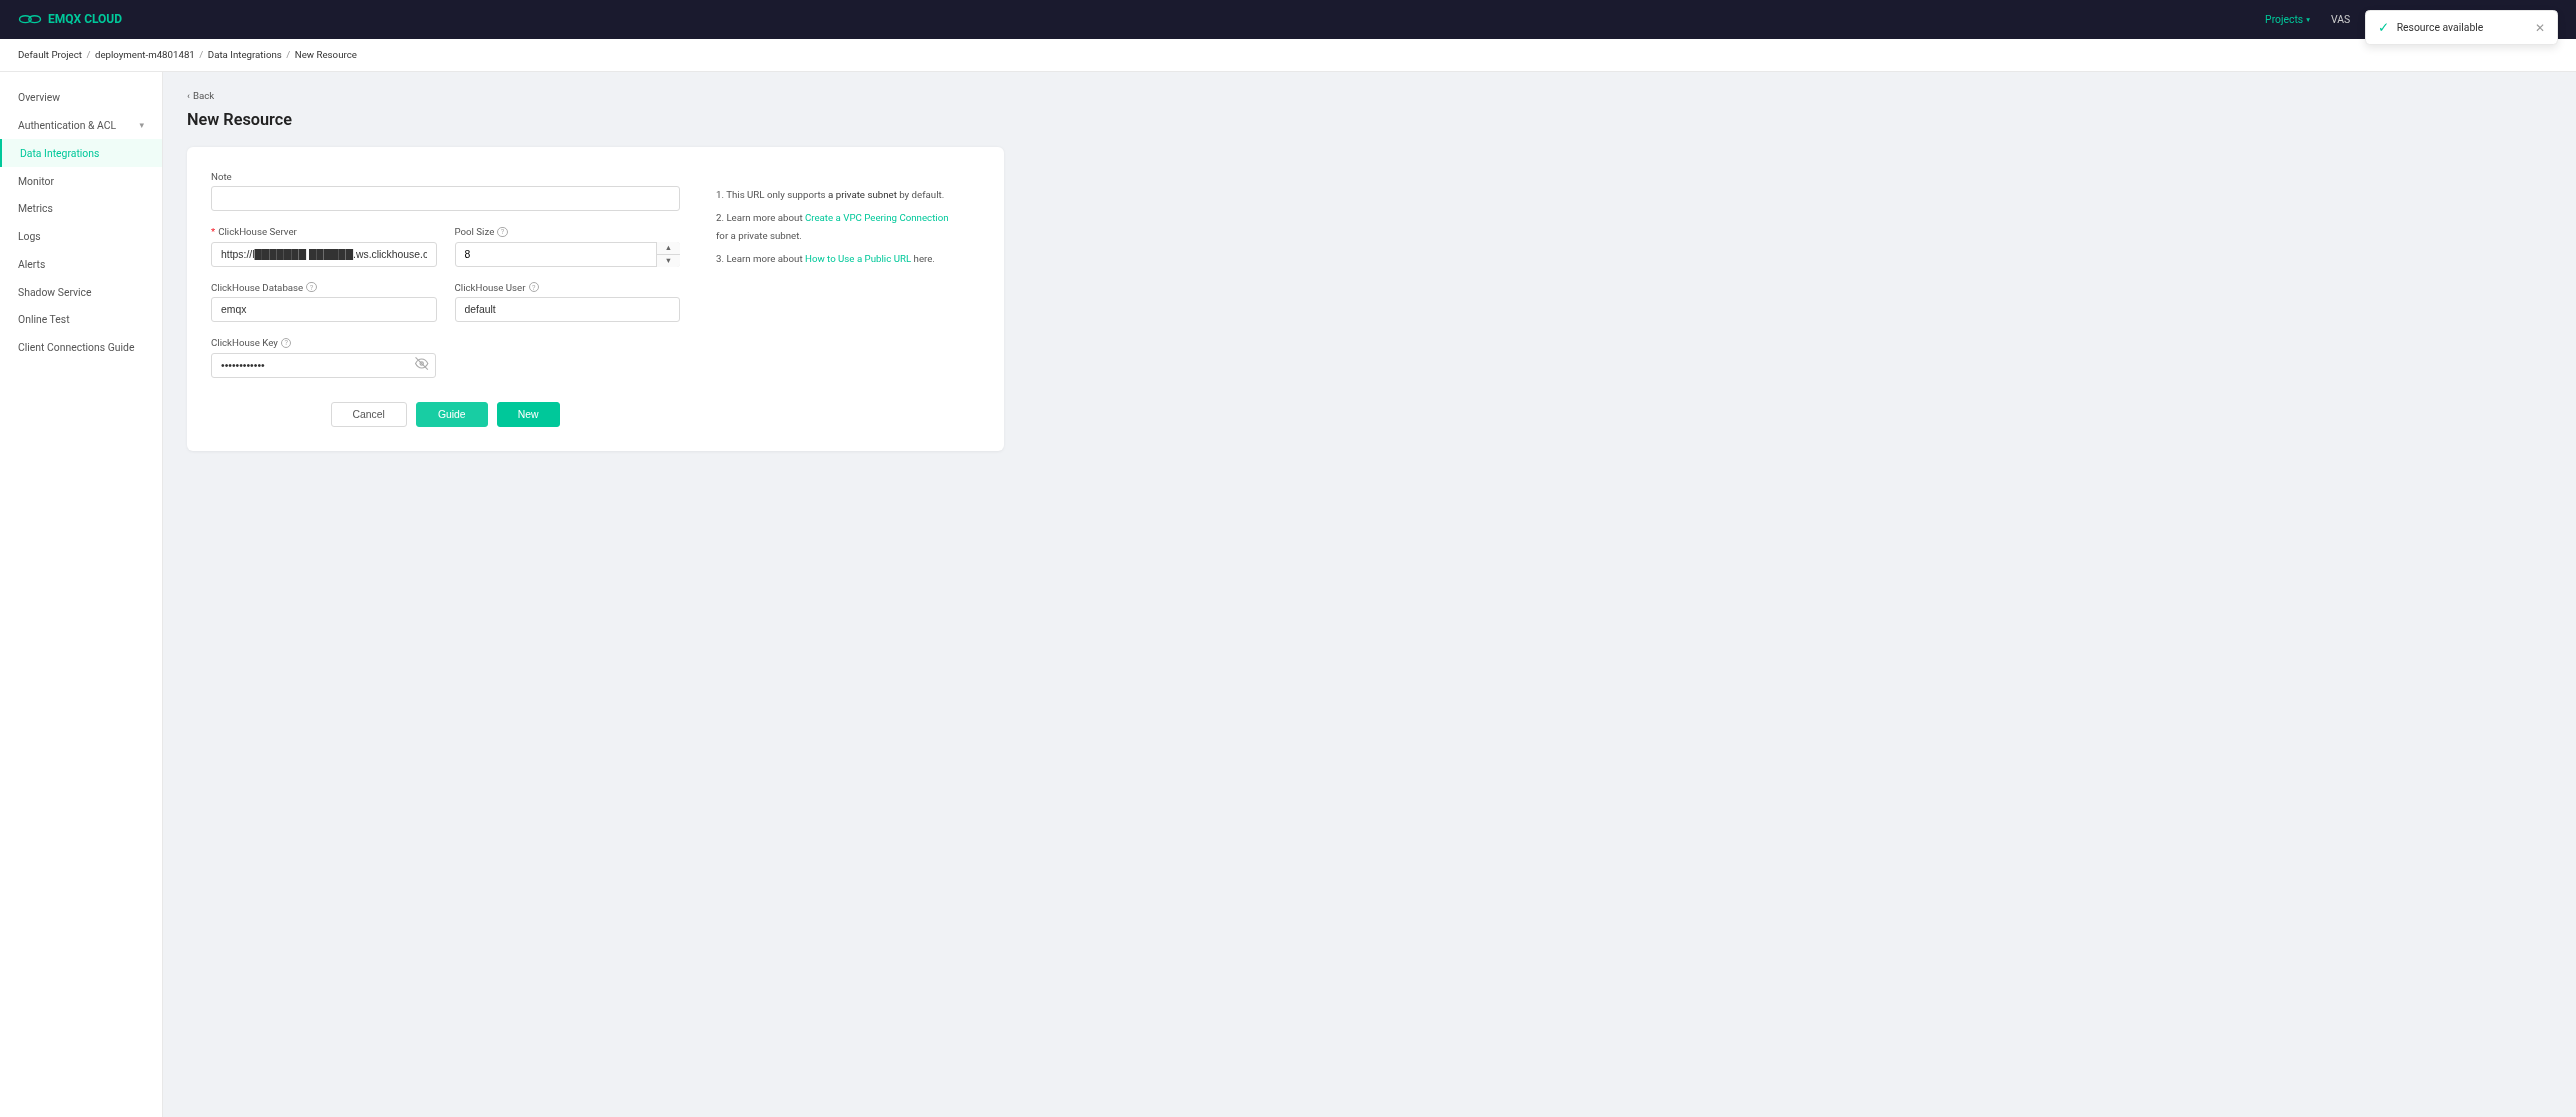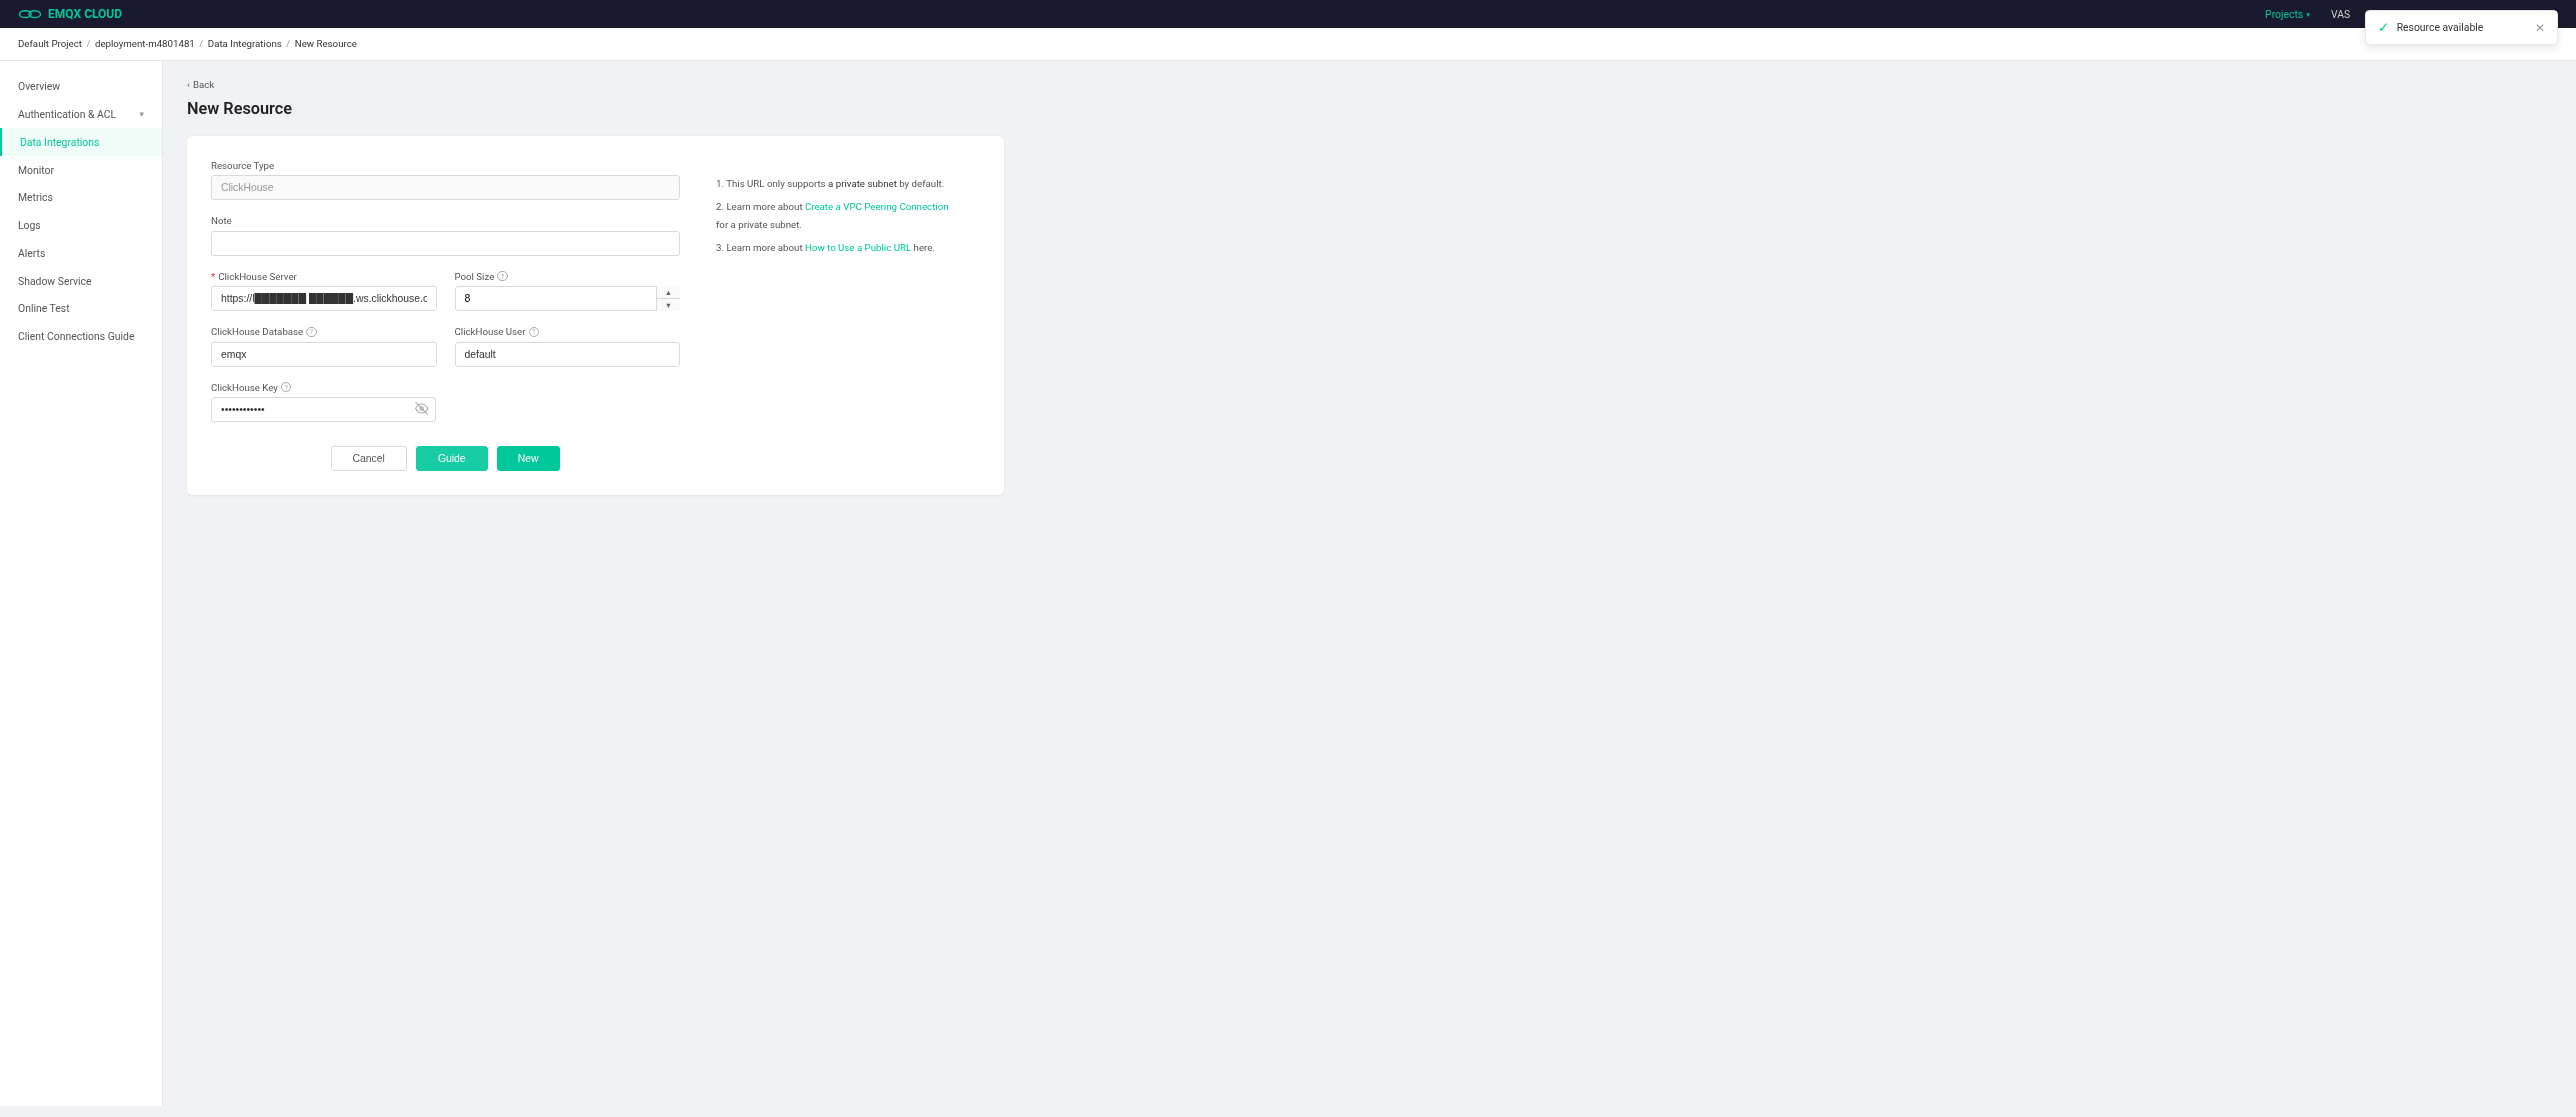--- a/index.html
+++ b/index.html
@@ -4,21 +4,21 @@
   <style>
     * { box-sizing: border-box; margin: 0; padding: 0; }
     body { font-family: -apple-system, BlinkMacSystemFont, 'Segoe UI', Roboto, sans-serif; font-size: 10.4px; background: #f0f2f5; color: #333; }
 
     
     .top-nav {
       background: #1a1a2e;
       display: flex;
       align-items: center;
       padding: 0 18px;
-      height: 28px;
+      height: 39px;
       position: relative;
     }
     .logo-area {
       display: flex;
       align-items: center;
       gap: 6px;
       color: #00c89a;
       font-weight: 700;
       font-size: 12px;
     }
@@ -373,26 +373,20 @@
       <span>Back</span>
     </a>
 
     <h1 class="page-title">New Resource</h1>
 
     <div class="form-container">
       <div class="form-info-layout">
 
         <div>
 
-          <div class="form-row">
-            <div class="form-label">
-              <span>Resource Type</span>
-            </div>
-            <input class="form-input readonly" type="text" readonly="" value="ClickHouse" style="">
-          </div>
 
           <div class="form-row">
             <div class="form-label">
               <span>Note</span>
             </div>
             <input class="form-input" type="text" value="" style="">
           </div>
 
           <div class="form-row two-col">
             <div>

